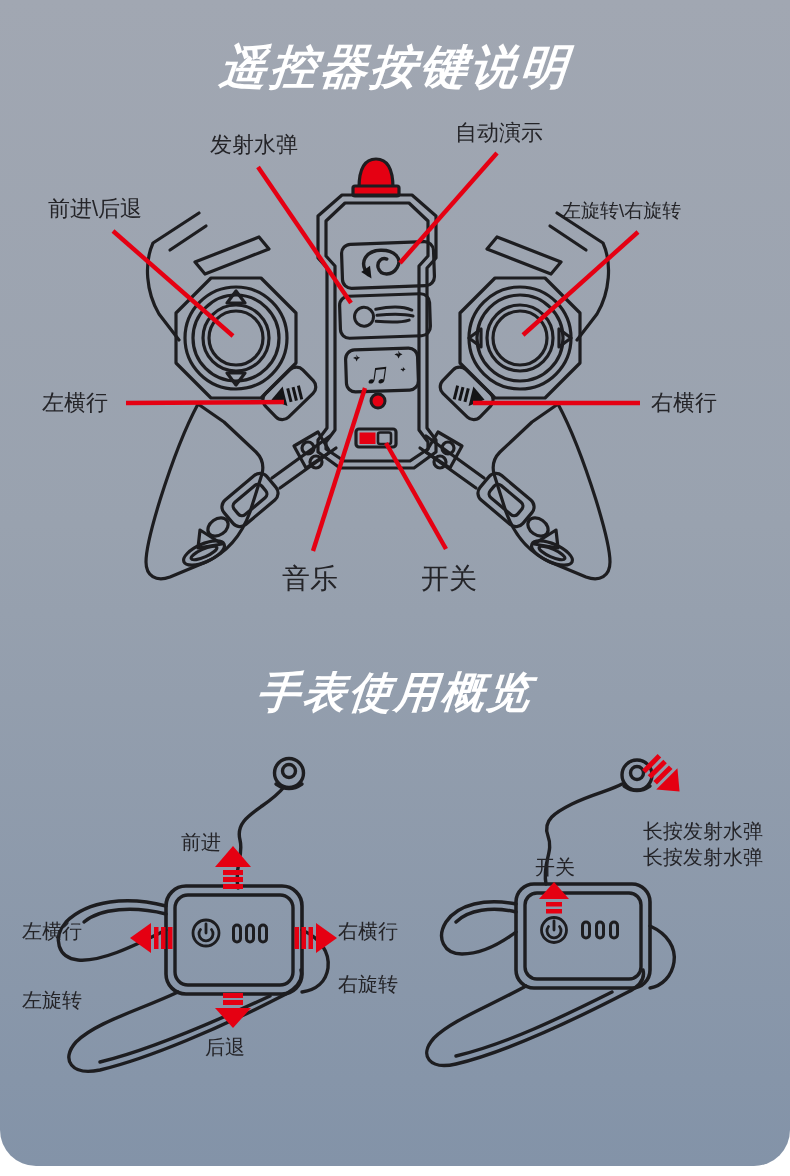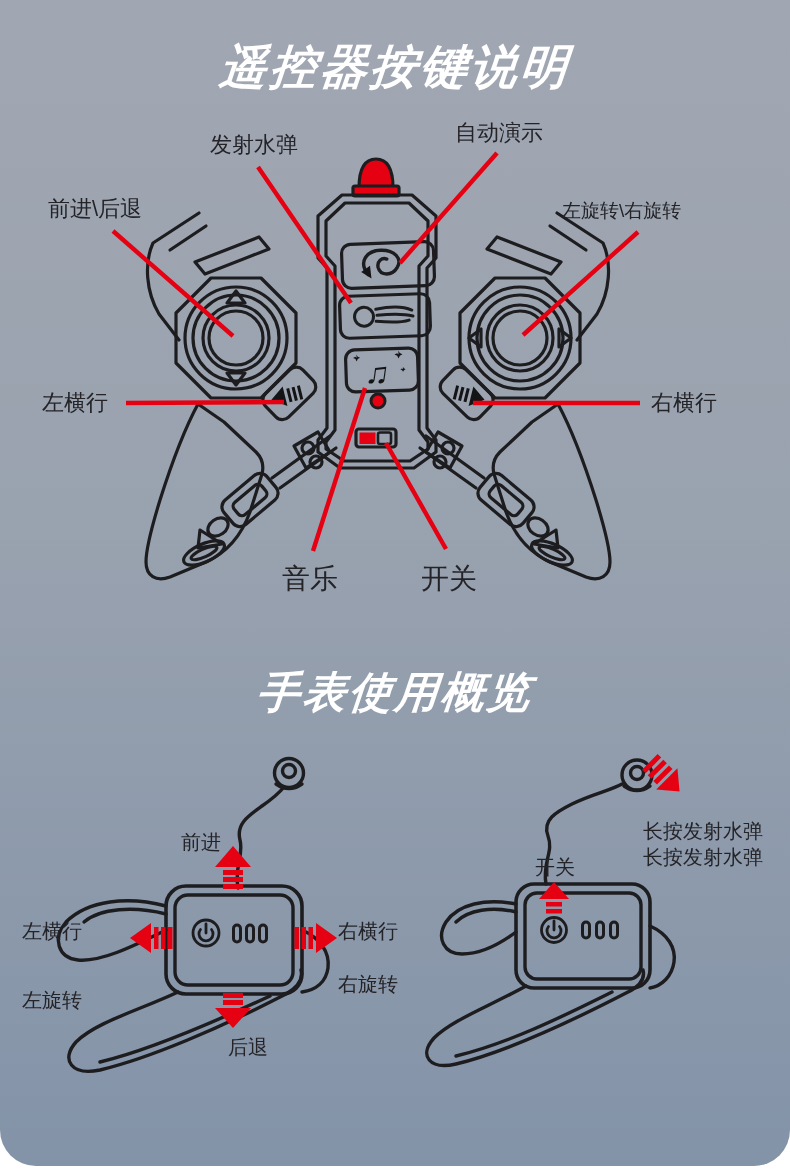--- a/index.html
+++ b/index.html
@@ -254,19 +254,19 @@
   <div class="lbl s27" style="left:42px;top:390px">左横行</div>
   <div class="lbl s27" style="left:651px;top:390px">右横行</div>
   <div class="lbl s24" style="left:282px;top:562px">音乐</div>
   <div class="lbl s24" style="left:421px;top:562px">开关</div>
 
   <div class="lbl s20" style="left:181px;top:830px">前进</div>
   <div class="lbl s20" style="left:22px;top:919px">左横行</div>
   <div class="lbl s20" style="left:22px;top:988px">左旋转</div>
   <div class="lbl s20" style="left:338px;top:919px">右横行</div>
   <div class="lbl s20" style="left:338px;top:972px">右旋转</div>
-  <div class="lbl s20" style="left:228px;top:1035px">后退</div>
+  <div class="lbl s20" style="left:205px;top:1035px">后退</div>
 
   <div class="lbl s20" style="left:535px;top:855px">开关</div>
   <div class="lbl s20" style="left:643px;top:819px">长按发射水弹</div>
   <div class="lbl s20" style="left:643px;top:845px">长按发射水弹</div>
 
 </div>
 
 </body></html>

